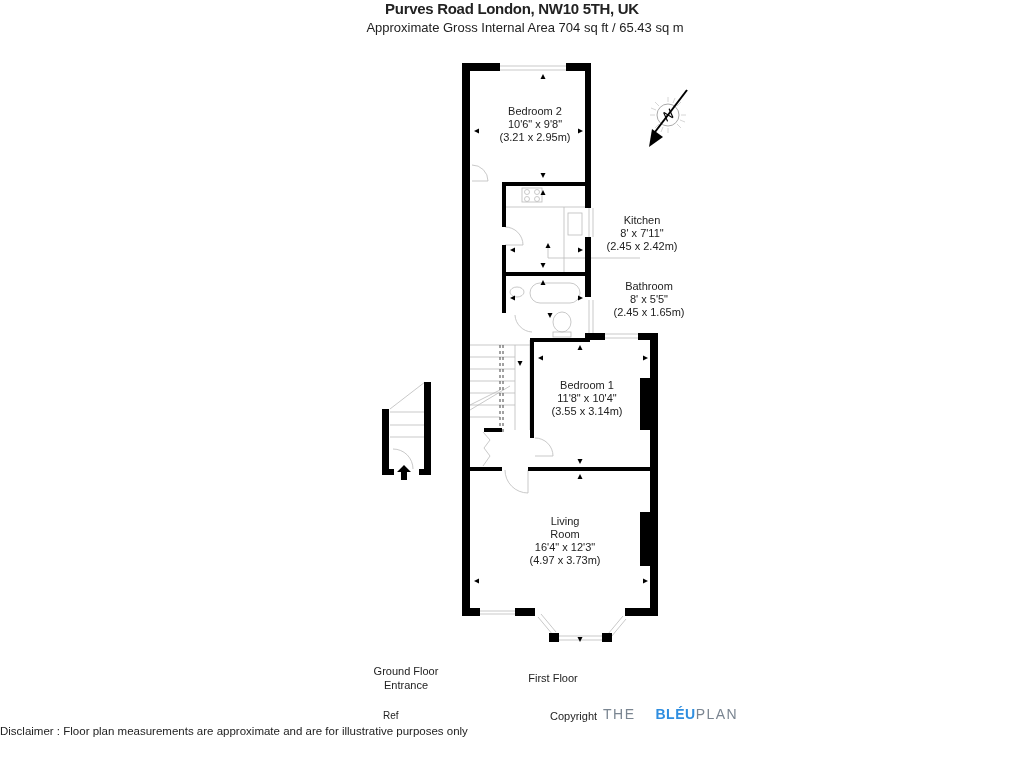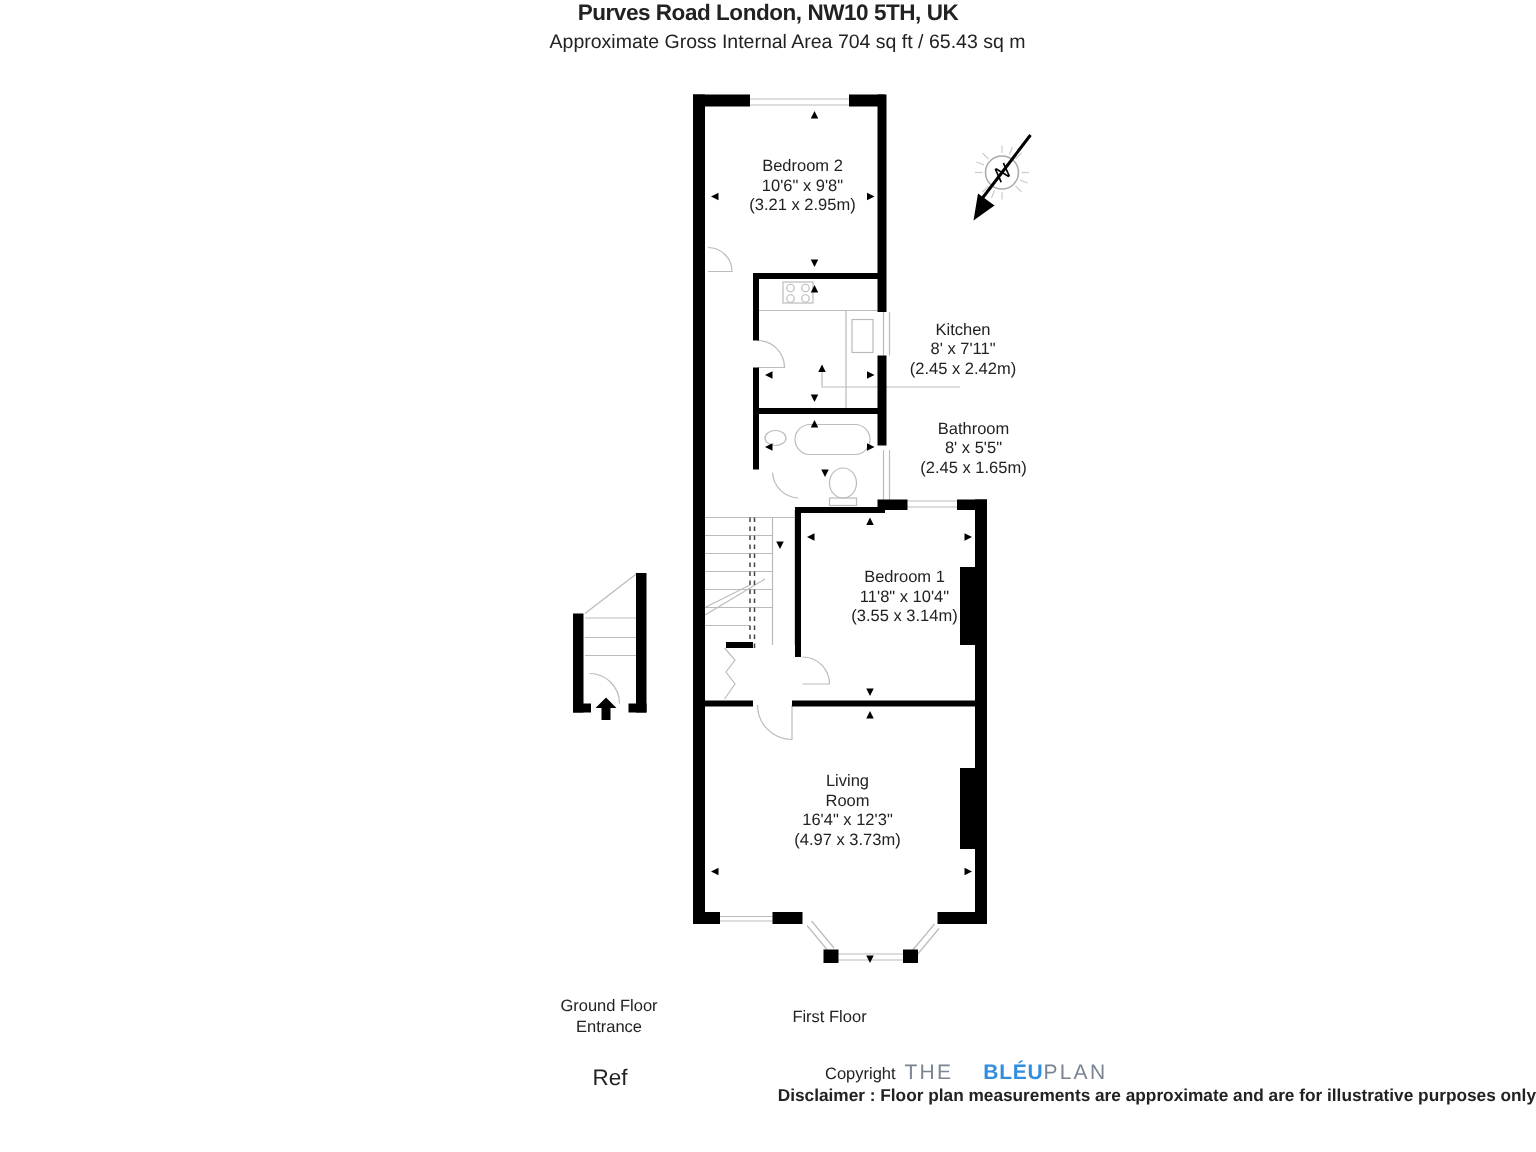--- a/index.html
+++ b/index.html
@@ -5,26 +5,26 @@
     html, body { margin: 0; padding: 0; background: #ffffff; }
     body { width: 1024px; height: 768px; position: relative; overflow: hidden;
            font-family: "Liberation Sans", sans-serif; color: #222; }
     .title { position: absolute; top: 0; left: 0; width: 1024px; text-align: center;
              font-size: 15px; font-weight: bold; letter-spacing: -0.3px; line-height: 18px; }
     .subtitle { position: absolute; top: 20px; left: 0; width: 1050px; text-align: center;
                 font-size: 13px; line-height: 16px; color: #222; }
     svg.plan { position: absolute; left: 0; top: 0; }
     .lbl { position: absolute; font-size: 11px; line-height: 13px; text-align: center; color: #222; }
     .floor-lbl { position: absolute; font-size: 11px; line-height: 14px; text-align: center; color: #222; }
-    .ref { position: absolute; left: 354px; top: 710px; font-size: 15px; padding-left: 41px; }
+    .ref { position: absolute; left: 342px; top: 710px; font-size: 10px; padding-left: 41px; }
     .copyright { position: absolute; left: 550px; top: 710px; font-size: 11px; text-align: center; }
     .logo { position: absolute; left: 603px; top: 706px; font-size: 14px; letter-spacing: 1.5px; color: #7a8591; }
     .logo .brand { color: #2f8ee0; font-weight: bold; letter-spacing: 0.5px; margin-left: 20px; }
-    .disclaimer { position: absolute; top: 724px; left: 0; width: 1024px; text-align: right;
-                  font-size: 11.5px; line-height: 14px; color: #222; font-weight: bold; }
+    .disclaimer { position: absolute; top: 724px; left: 0; width: 1024px; text-align: left;
+                  font-size: 11.5px; line-height: 14px; color: #222; }
   </style>
 </head>
 <body>
 
 <div class="title">Purves Road London, NW10 5TH, UK</div>
 <div class="subtitle">Approximate Gross Internal Area 704 sq ft / 65.43 sq m</div>
 
 <svg class="plan" width="1024" height="768" viewBox="0 0 1024 768" xmlns="http://www.w3.org/2000/svg">
   <g fill="none" stroke="#bbb" stroke-width="0.8">
 
@@ -192,21 +192,21 @@
   <div>8' x 7'11"</div>
   <div>(2.45 x 2.42m)</div>
 </div>
 
 <div class="lbl" style="left:599px; top:280px; width:100px;">
   <div>Bathroom</div>
   <div>8' x 5'5"</div>
   <div>(2.45 x 1.65m)</div>
 </div>
 
-<div class="lbl" style="left:553px; top:379px; width:100px;">
+<div class="lbl" style="left:537px; top:379px; width:100px;">
   <div>Bedroom 1</div>
   <div>11'8" x 10'4"</div>
   <div>(3.55 x 3.14m)</div>
 </div>
 
 <div class="lbl" style="left:515px; top:515px; width:100px;">
   <div>Living</div>
   <div>Room</div>
   <div>16'4" x 12'3"</div>
   <div>(4.97 x 3.73m)</div>

